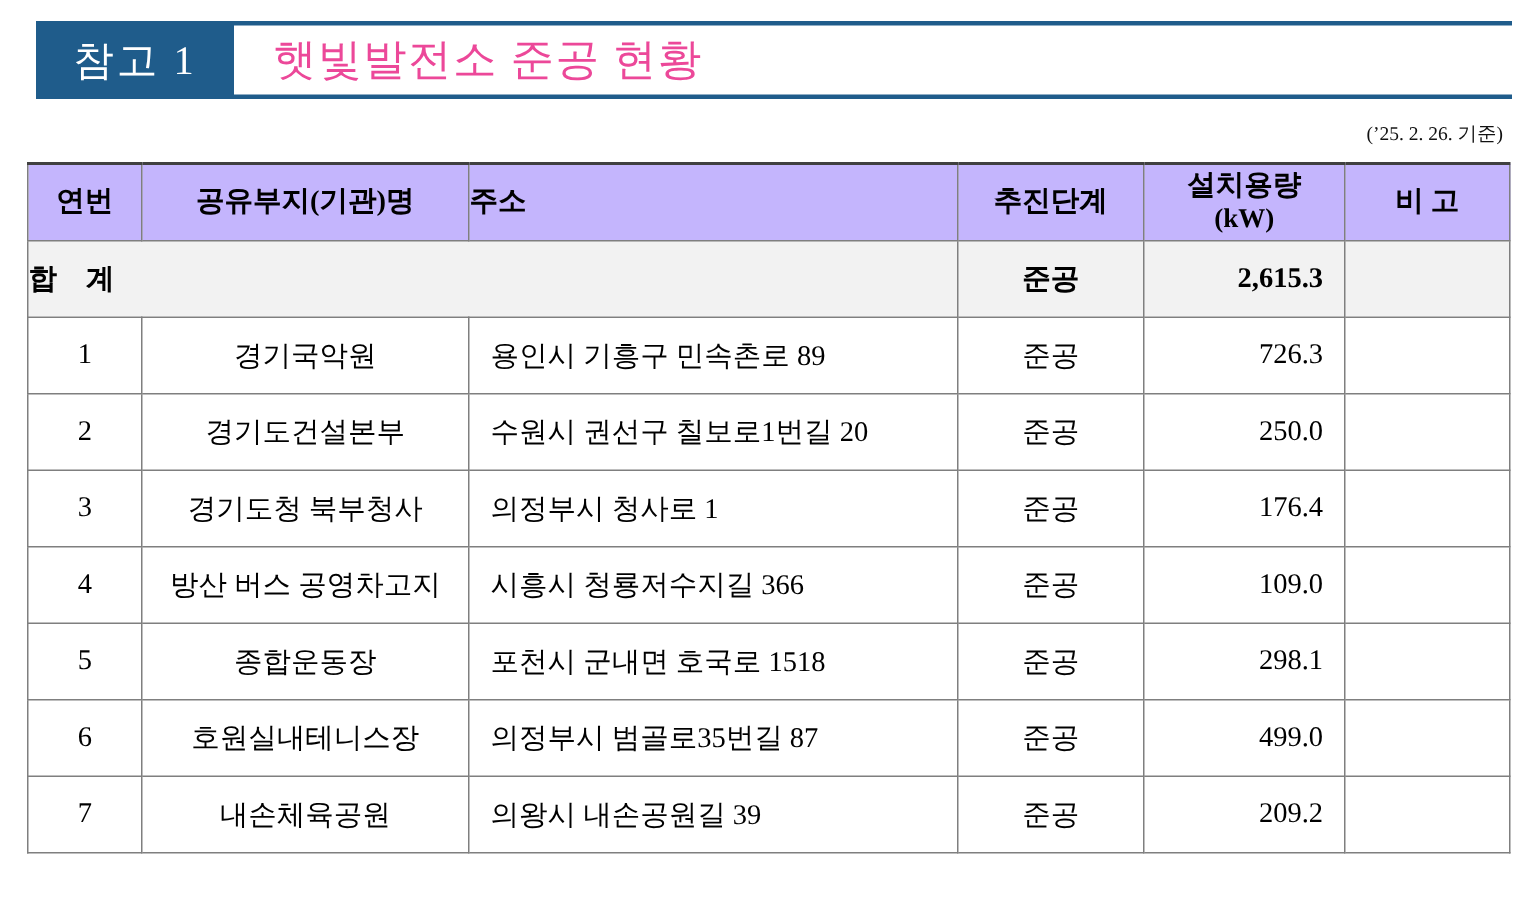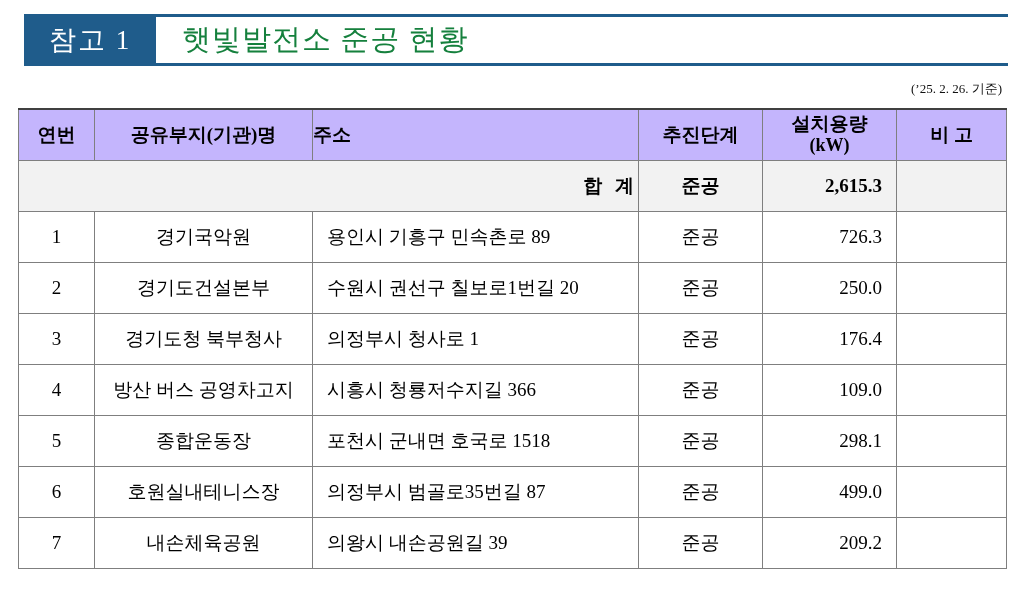--- a/index.html
+++ b/index.html
@@ -41,21 +41,21 @@
   }
   .title-box {
     flex: 1;
     border-top: 3px solid #1f5c8b;
     border-bottom: 3px solid #1f5c8b;
     display: flex;
     align-items: center;
     padding-left: 26px;
     font-size: 29px;
     letter-spacing: 1px;
-    color: #15803d;
+    color: #ec4899;
   }
 
   
   .datenote {
     text-align: right;
     margin: 14px 22px 10px 0;
     font-size: 13px;
     letter-spacing: 0px;
     color: #111111;
   }
@@ -91,22 +91,23 @@
     font-weight: bold;
   }
   .c-no      { width: 76px;  text-align: center; }
   .c-place   { width: 218px; text-align: center; }
   .c-addr    { width: 326px; text-align: left; padding-left: 14px; }
   .c-stage   { width: 124px; text-align: center; }
   .c-cap     { width: 134px; text-align: right; padding-right: 14px; }
   .c-note    { width: 110px; text-align: center; }
 
   .total-label {
-    text-align: right;
+    text-align: left;
     letter-spacing: 4px;
+    font-family: Liberation Mono, monospace;
   }
   tbody td { background: #ffffff; }
   tbody tr.r-total td { background: #f2f2f2; }
 </style>
 </head>
 <body>
 
 <div class="page">
 
   <div class="header">

